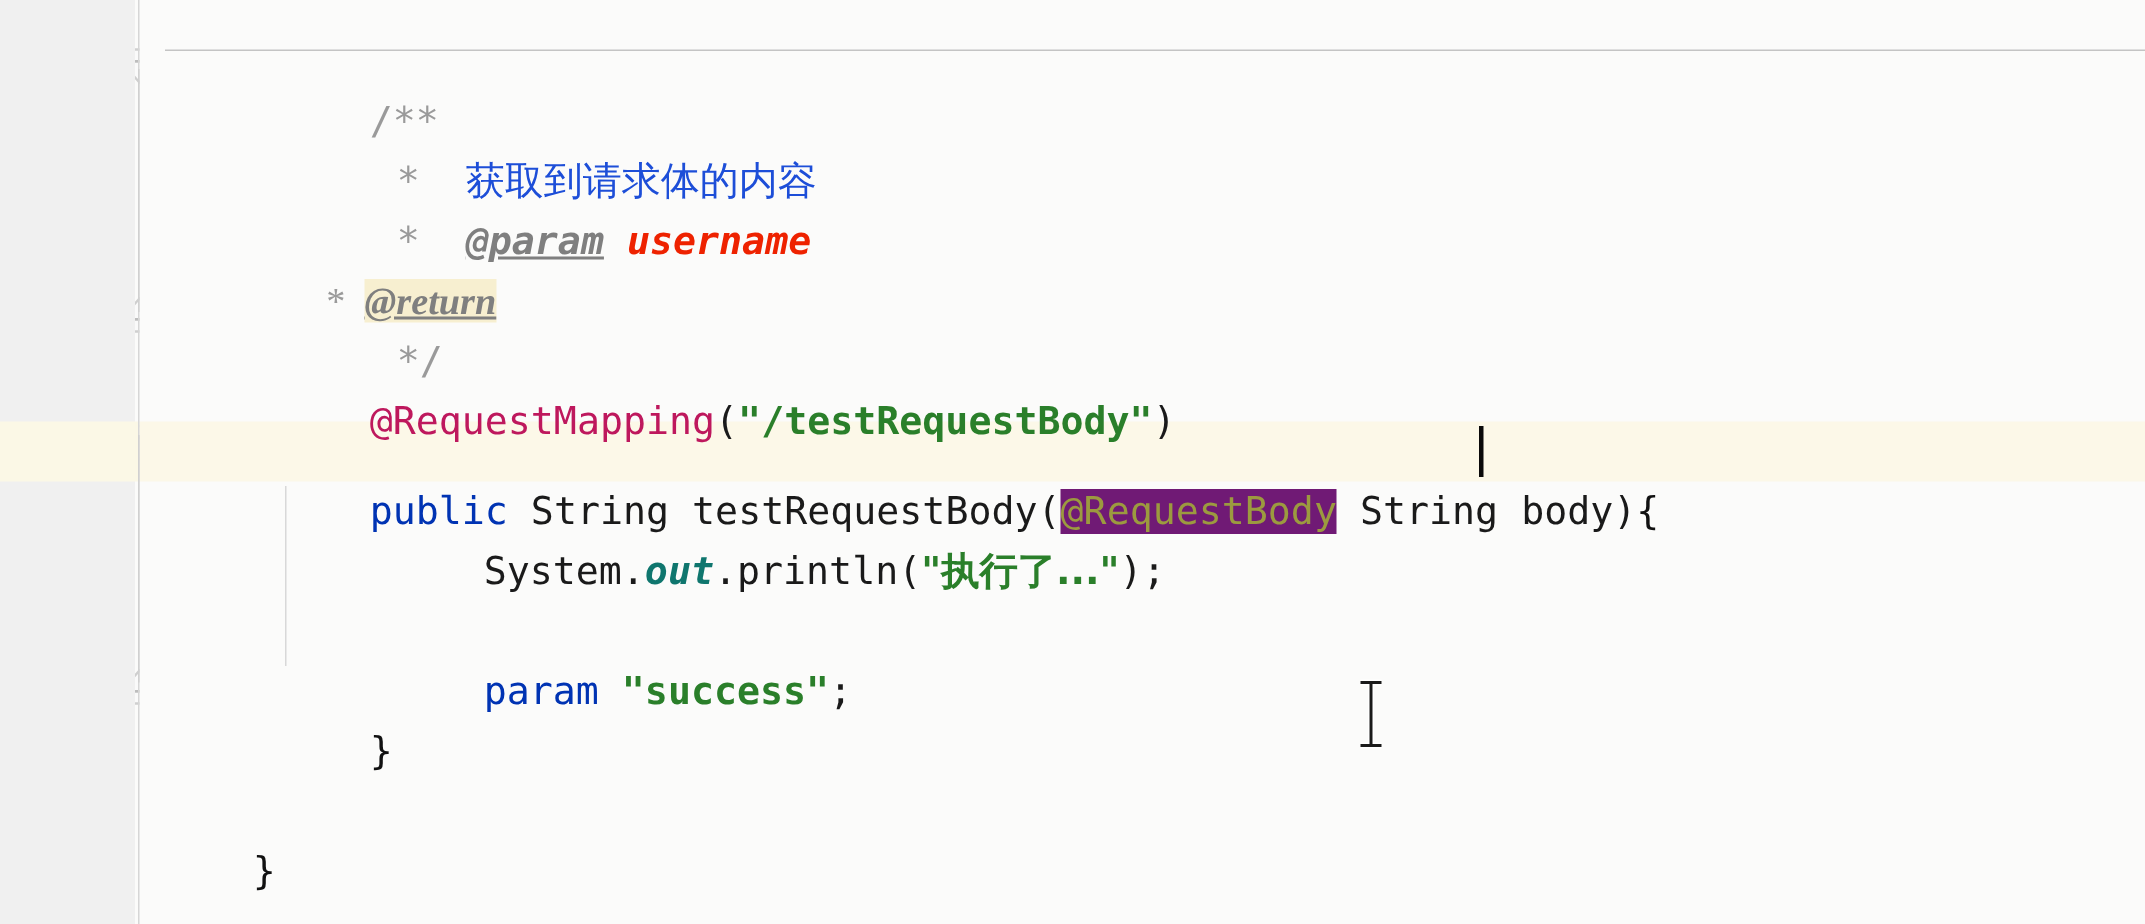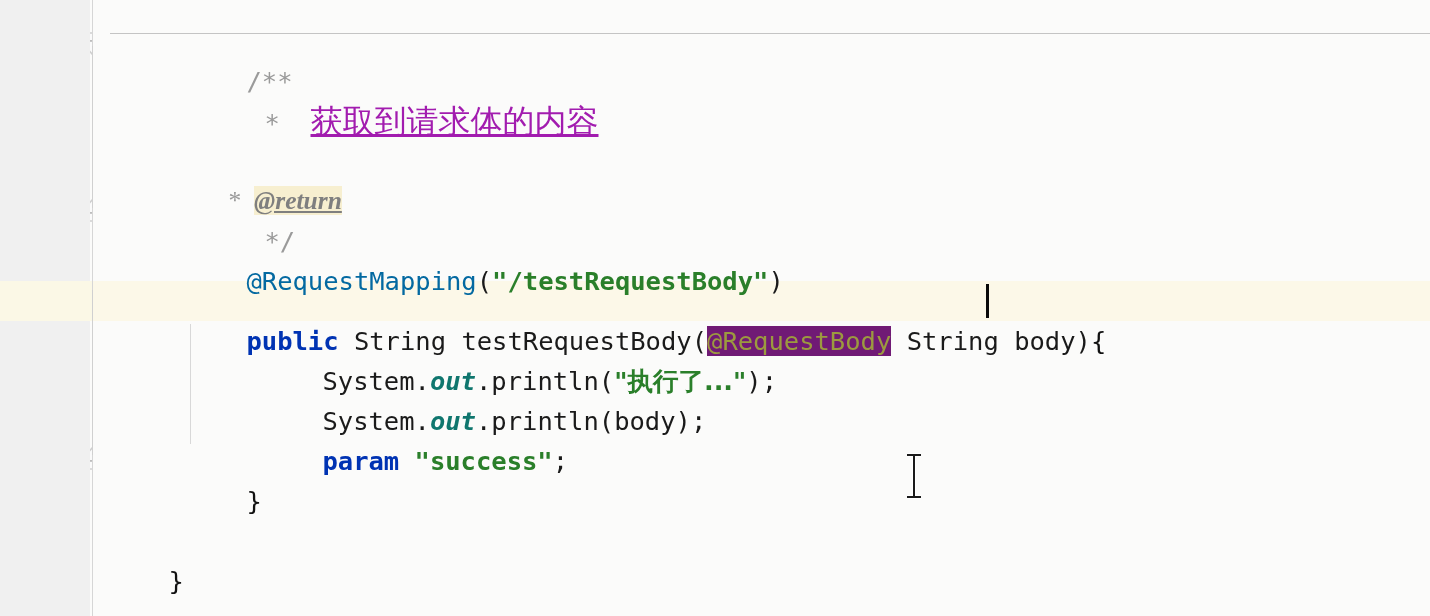--- a/index.html
+++ b/index.html
@@ -120,27 +120,27 @@
     height: 40px;
     line-height: 40px;
     white-space: pre;
     font-size: 25.5px;
     font-family: "DejaVu Sans Mono", "Liberation Mono", monospace;
     color: #24292E;
     z-index: 5;
   }
 
   .tok-cmt      { color: #9A9A9A; }
-  .tok-cmt-cn   { color: #a21caf; font-family: "DejaVu Sans", "Liberation Sans", sans-serif; font-size: 32px; text-decoration: underline; }
+  .tok-cmt-cn   { color: #1d4ed8; font-family: "DejaVu Sans", "Liberation Sans", sans-serif; font-size: 26px; }
   .tok-tag      { color: #7F7F7F; font-style: italic; font-weight: bold; text-decoration: underline; }
   .tok-tagval   { color: #EE2200; font-style: italic; font-weight: bold; }
   .tok-tag-hl   { color: #7F7F7F; font-style: italic; font-weight: bold; text-decoration: underline; background: #F7EFD0; }
-  .tok-anno     { color: #0369a1; }
+  .tok-anno     { color: #be185d; }
   .tok-anno-sel { color: #9C9A3F; background: #701a75; }
-  .tok-kw       { color: #0033B3; font-weight: bold; }
+  .tok-kw       { color: #0033B3; font-weight: normal; }
   .tok-str      { color: #2A7F2A; font-weight: bold; }
   .tok-plain    { color: #1A1A1A; }
   .tok-static   { color: #0f766e; font-style: italic; font-weight: bold; }
   .tok-brace    { color: #111111; }
 
   
   #text-caret {
     position: absolute;
     width: 3px;
     height: 34px;
@@ -225,22 +225,25 @@
   <div class="indent-guide" style="left:190px; top:324px; height:120px;"></div>
 
   <div class="code-line" style="top:21px; left:185px;">
     <span class="tok-cmt">/**</span>
   </div>
 
   <div class="code-line" style="top:61px; left:203px;">
     <span class="tok-cmt">*</span><span class="tok-cmt">  </span><span class="tok-cmt-cn">获取到请求体的内容</span>
   </div>
 
-
-  <div class="code-line" style="top:141px; left:203px;font-family:Liberation Serif, serif;">
+  <div class="code-line" style="top:101px; left:203px;">
+    <span class="tok-cmt">*</span><span class="tok-cmt">  </span><span class="tok-tag">@param</span><span class="tok-cmt"> </span><span class="tok-tagval">username</span>
+  </div>
+
+  <div class="code-line" style="top:141px; left:192px;font-family:Liberation Serif, serif;">
     <span class="tok-cmt">*</span><span class="tok-cmt">  </span><span class="tok-tag-hl">@return</span>
   </div>
 
   <div class="code-line" style="top:181px; left:203px;">
     <span class="tok-cmt">*/</span>
   </div>
 
   <div class="code-line" style="top:221px; left:185px;">
     <span class="tok-anno">@RequestMapping</span><span class="tok-plain">(</span><span class="tok-str">"/testRequestBody"</span><span class="tok-plain">)</span>
   </div>
@@ -248,23 +251,20 @@
   <div class="code-line" style="top:281px; left:185px;">
     <span class="tok-kw">public</span><span class="tok-plain"> </span><span class="tok-plain">String</span><span class="tok-plain"> </span><span class="tok-plain">testRequestBody</span><span class="tok-plain">(</span><span class="tok-anno-sel">@RequestBody</span><span class="tok-plain"> </span><span class="tok-plain">String</span><span class="tok-plain"> </span><span class="tok-plain">body</span><span class="tok-plain">)</span><span class="tok-brace">{</span>
   </div>
 
   <div id="text-caret" style="left:986px; top:284px;"></div>
 
   <div class="code-line" style="top:321px; left:261px;">
     <span class="tok-plain">System</span><span class="tok-plain">.</span><span class="tok-static">out</span><span class="tok-plain">.</span><span class="tok-plain">println</span><span class="tok-plain">(</span><span class="tok-str" style="font-family:'DejaVu Sans',sans-serif;">"执行了..."</span><span class="tok-plain">)</span><span class="tok-plain">;</span>
   </div>
 
-  <div class="code-line" style="top:361px; left:261px;">
-    <span class="tok-plain">System</span><span class="tok-plain">.</span><span class="tok-static">out</span><span class="tok-plain">.</span><span class="tok-plain">println</span><span class="tok-plain">(</span><span class="tok-plain">body</span><span class="tok-plain">)</span><span class="tok-plain">;</span>
-  </div>
 
   <div class="code-line" style="top:401px; left:261px;">
     <span class="tok-kw">param</span><span class="tok-plain"> </span><span class="tok-str">"success"</span><span class="tok-plain">;</span>
   </div>
 
   <div class="code-line" style="top:441px; left:185px;">
     <span class="tok-brace">}</span>
   </div>
 
   <div class="code-line" style="top:521px; left:107px;">

